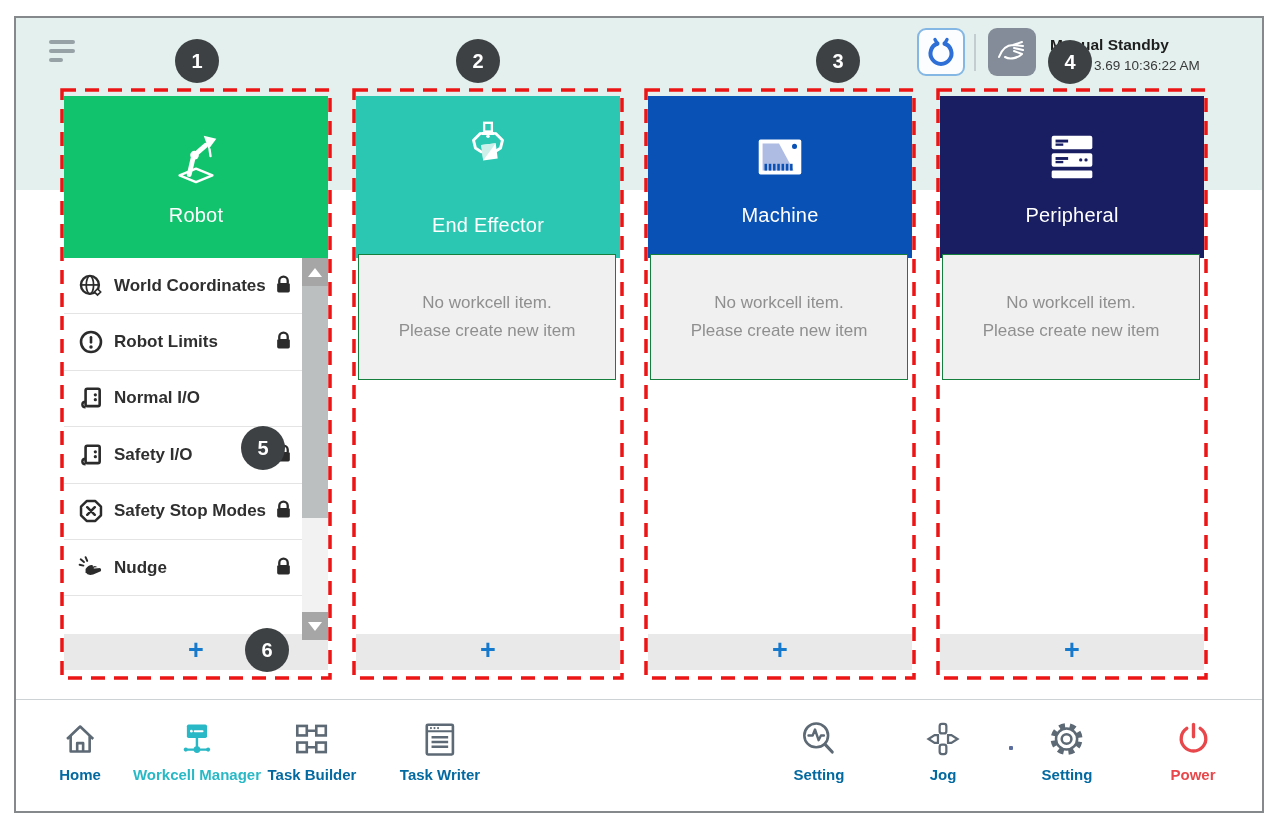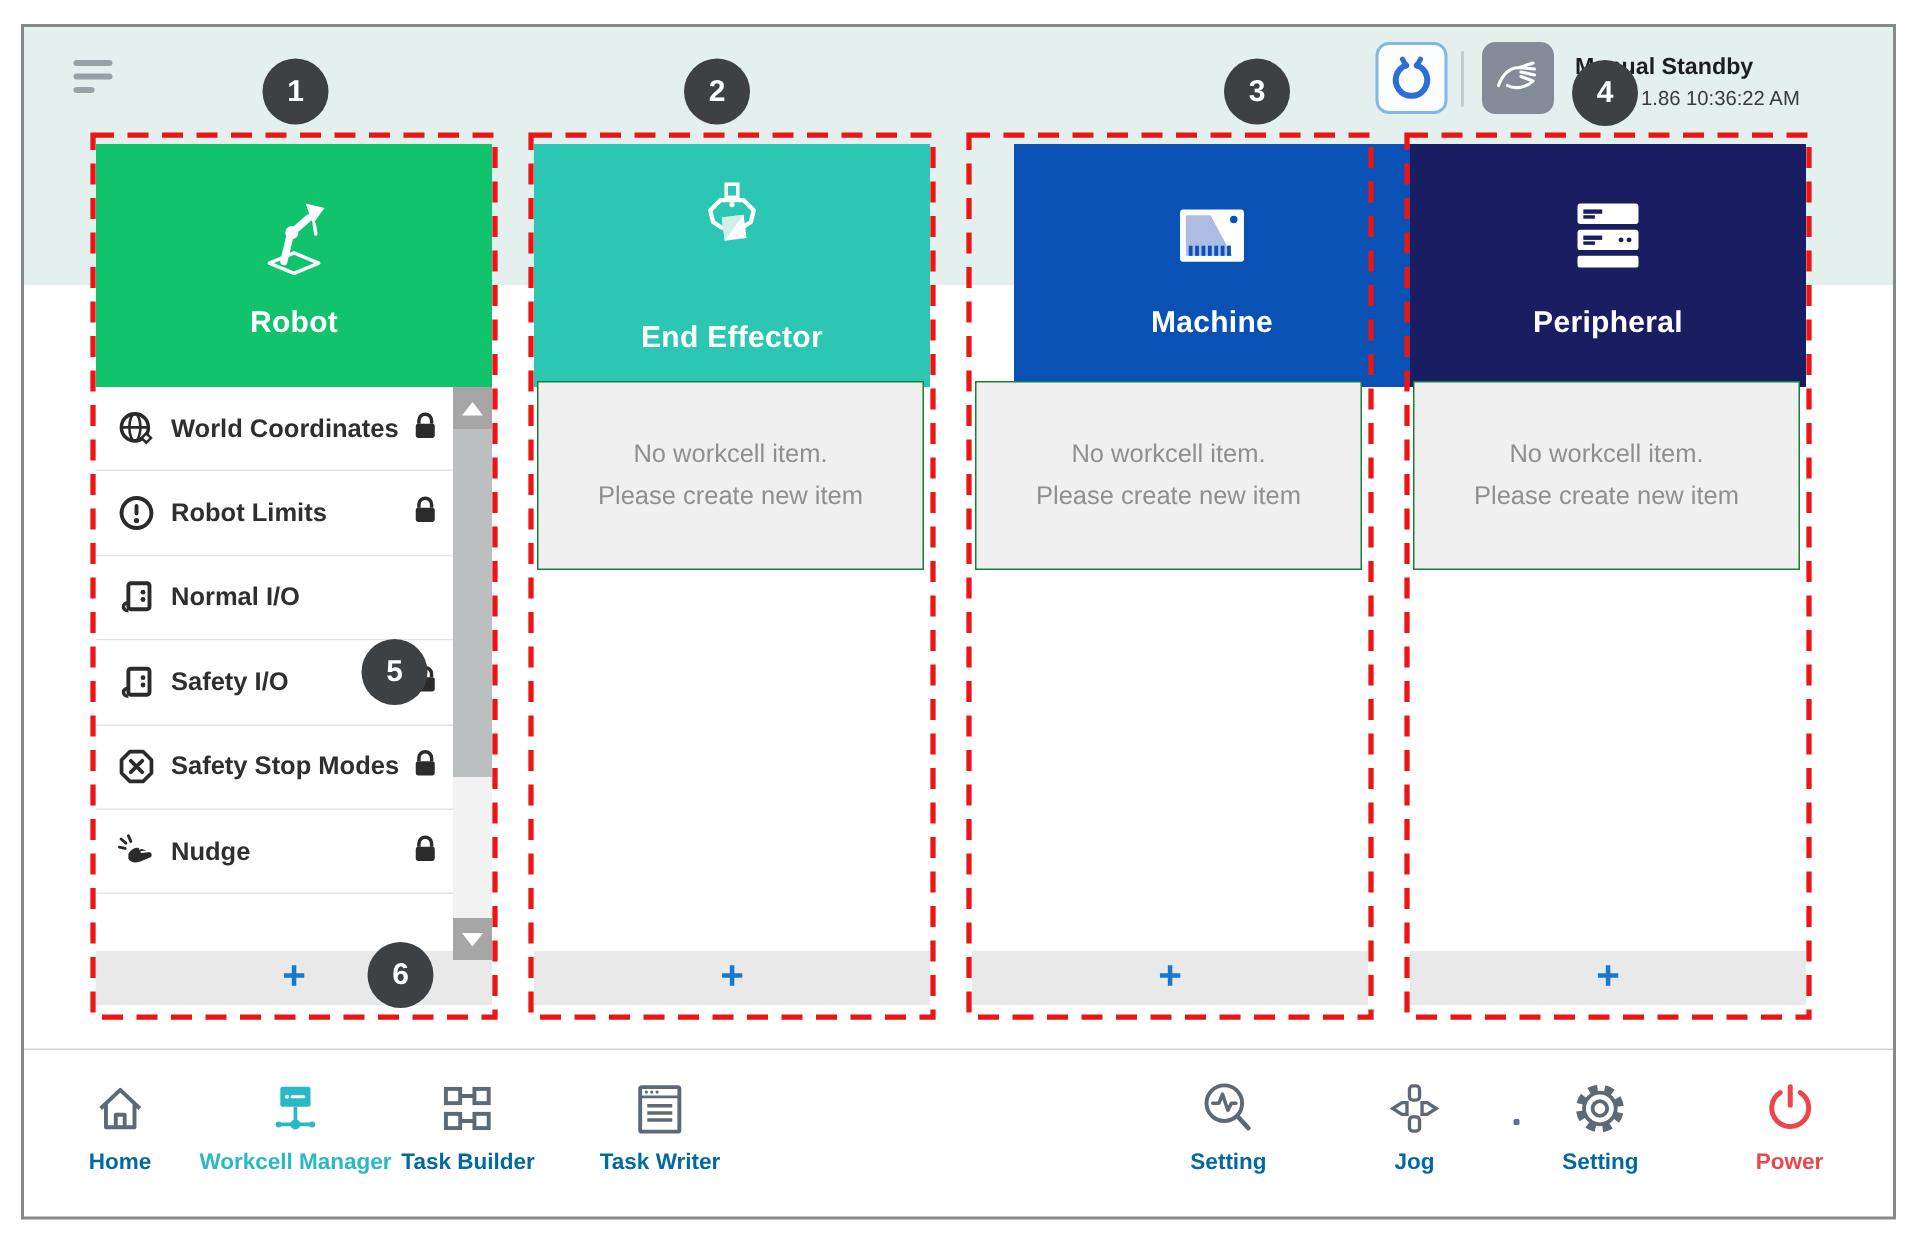--- a/index.html
+++ b/index.html
@@ -14,21 +14,21 @@
   #topbar-divider{left:974px;top:34px;width:2px;height:37px;background:#c3ccce}
   #hand-mode-btn{left:988px;top:28px;width:48px;height:48px;border-radius:9px;background:#848c99;display:flex;align-items:center;justify-content:center}
   #status-title{left:1050px;top:36px;font-size:15.5px;font-weight:700;color:#1e1e1e;white-space:nowrap}
   #status-time{left:1094px;top:58px;font-size:13.5px;color:#3a3a3a;white-space:nowrap}
   
   .badge{position:absolute;width:44px;height:44px;border-radius:50%;background:#3d4143;color:#fff;display:flex;align-items:center;justify-content:center;font-size:20px;font-weight:700;z-index:60}
   
   .dash{position:absolute;top:88px;width:272px;height:592px;z-index:50;pointer-events:none}
   
   .colhead{position:absolute;top:96px;width:264px;height:162px;display:flex;flex-direction:column;align-items:center;justify-content:center;gap:16px;color:#fff}
-  .colhead .ctitle{font-size:20px;font-weight:700;letter-spacing:.2px}
+  .colhead .ctitle{font-size:20px;font-weight:400;letter-spacing:.2px}
   
   #robot-list{left:64px;top:258px;width:264px;height:376px;overflow:hidden;background:#fff}
   .row{height:56.4px;display:flex;align-items:center;border-bottom:1px solid #e4e4e4;background:#fff;position:relative;padding-left:12px;box-sizing:border-box}
   .row .ric{width:30px;display:flex;align-items:center;justify-content:center}
   .row .rlabel{margin-left:8px;font-size:17px;font-weight:700;color:#2f2f2f;white-space:nowrap}
   .row .lock{position:absolute;right:36px;top:50%;transform:translateY(-50%)}
   
   #robot-scrollbar{left:302px;top:258px;width:26px;height:382px;z-index:5;display:flex;flex-direction:column}
   .sb-arrow{height:28px;background:#a6a6a6;display:flex;align-items:center;justify-content:center}
   .sb-thumb{height:232px;background:#bcbfbf}
@@ -68,21 +68,21 @@
     <path d="M13.5 9 L11 4.5 M20.5 9 L23 4.5" fill="none" stroke="#2d6fd6" stroke-width="3.4" stroke-linecap="round"></path>
   </svg>
 </div>
 <div id="topbar-divider" class="abs"></div>
 <div id="hand-mode-btn" class="abs">
   <svg width="36" height="36" viewBox="0 0 36 36">
     <path d="M5 23 C8 15 13 11 19 11 L28 8 M19 11 L29 12 M20 14 L29 16 M20 17 L28 20 C24 24 16 26 11 23" fill="none" stroke="#fff" stroke-width="2.1" stroke-linecap="round" stroke-linejoin="round"></path>
   </svg>
 </div>
 <div id="status-title" class="abs">Manual Standby</div>
-<div id="status-time" class="abs">1.86 10:36:22 AM</div>
+<div id="status-time" class="abs">3.69 10:36:22 AM</div>
 
 <div class="dash" style="left:60px">
   <svg width="272" height="592">
       <rect x="2" y="2" width="268" height="588" fill="none" stroke="#ec1515" stroke-width="3.5" stroke-dasharray="14 9"></rect>
     </svg>
 </div>
 <div class="dash" style="left:352px">
   <svg width="272" height="592">
       <rect x="2" y="2" width="268" height="588" fill="none" stroke="#ec1515" stroke-width="3.5" stroke-dasharray="14 9"></rect>
     </svg>
@@ -114,21 +114,21 @@
   <svg width="62" height="60" viewBox="0 0 64 62">
     <rect x="28" y="6" width="8" height="9" fill="none" stroke="#fff" stroke-width="2.4"></rect>
     <path d="M26 17 H38 M24 17 L17 24 L19 32 L25 36 M40 17 L47 24 L45 32 L39 36" fill="none" stroke="#fff" stroke-width="3" stroke-linecap="round" stroke-linejoin="round"></path>
     <circle cx="32" cy="20" r="1.8" fill="#fff"></circle>
     <polygon points="25,29 40,27 42,43 27,45" fill="#fff"></polygon>
     <polygon points="25,29 40,27 27,45" fill="#cdf0ea"></polygon>
   </svg>
   <div class="ctitle">End Effector</div>
 </div>
 
-<div class="colhead" style="left: 648px; background: rgb(10, 81, 181); margin-left: 28px;">
+<div class="colhead" style="left: 648px; background: rgb(10, 81, 181);">
   <svg width="62" height="60" viewBox="0 0 64 62">
     <rect x="10" y="12" width="44" height="36" rx="2" fill="#fff"></rect>
     <polygon points="14,16 31,16 46,44 14,44" fill="#aebce4"></polygon>
     <circle cx="47" cy="19" r="2.6" fill="#0a51b5"></circle>
     <g fill="#0a51b5">
       <rect x="16" y="37" width="2.6" height="7"></rect>
         <rect x="20.4" y="37" width="2.6" height="7"></rect>
       <rect x="24.8" y="37" width="2.6" height="7"></rect>
         <rect x="29.2" y="37" width="2.6" height="7"></rect>
       <rect x="33.6" y="37" width="2.6" height="7"></rect>

